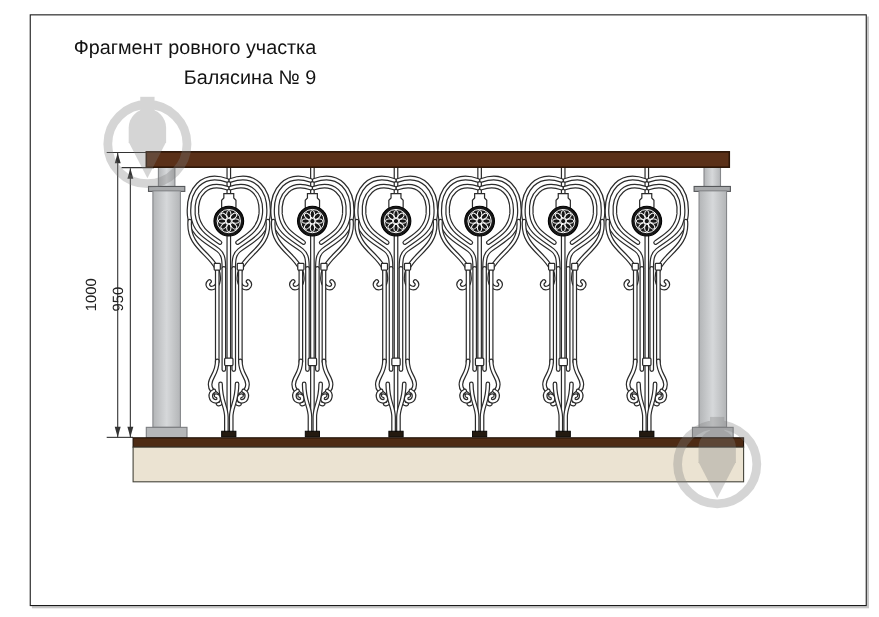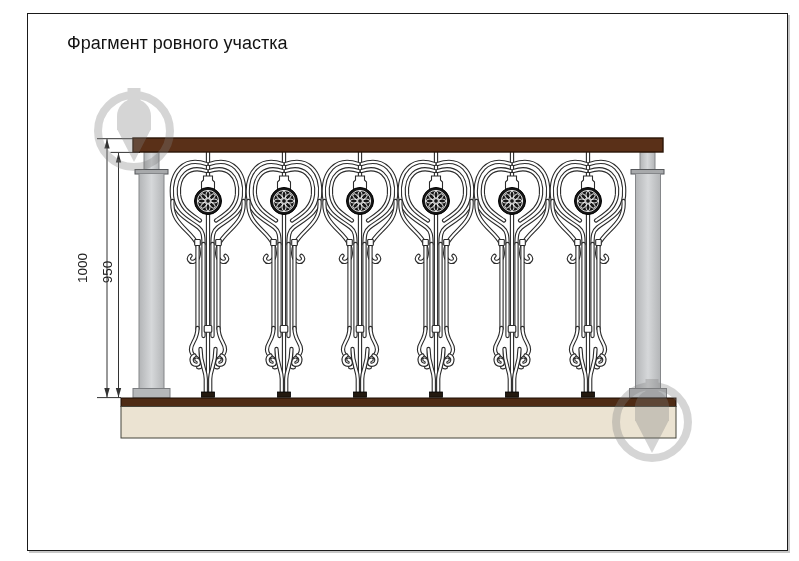--- a/index.html
+++ b/index.html
@@ -26,20 +26,21 @@
   .dim{stroke:#333333;stroke-width:1;fill:none;}
   .dimtxt{font-size:13.5px;fill:#222222;font-family:"Liberation Sans",sans-serif;}
 </style>
 </head>
 <body>
 
 <div class="frame"></div>
 
 <div class="title">
   <div>Фрагмент ровного участка</div>
+  <div>Балясина № 9</div>
 </div>
 
 <svg class="draw" width="799" height="561" viewBox="0 0 799 561">
   <defs>
     <linearGradient id="gpost" x1="0" y1="0" x2="1" y2="0">
       <stop offset="0" stop-color="#b3b5b7"></stop>
       <stop offset="0.5" stop-color="#d6d8da"></stop>
       <stop offset="1" stop-color="#b3b5b7"></stop>
     </linearGradient>
 

